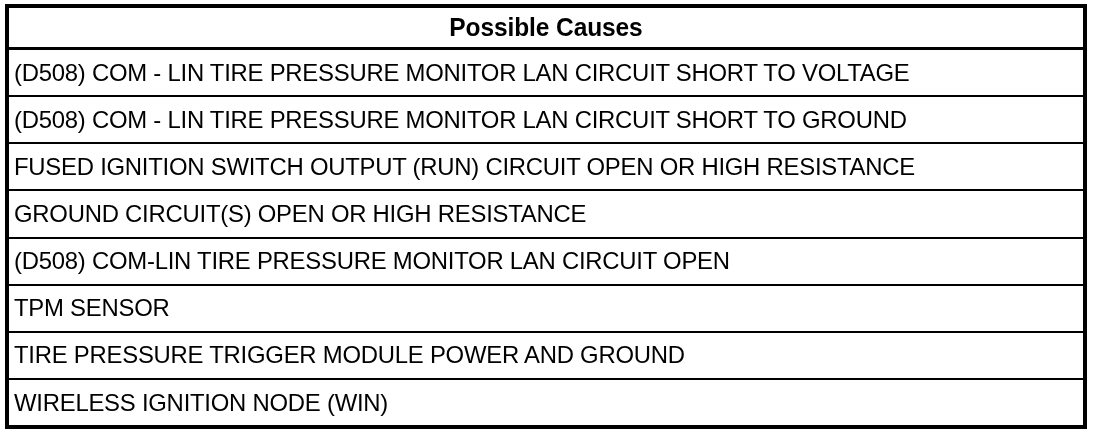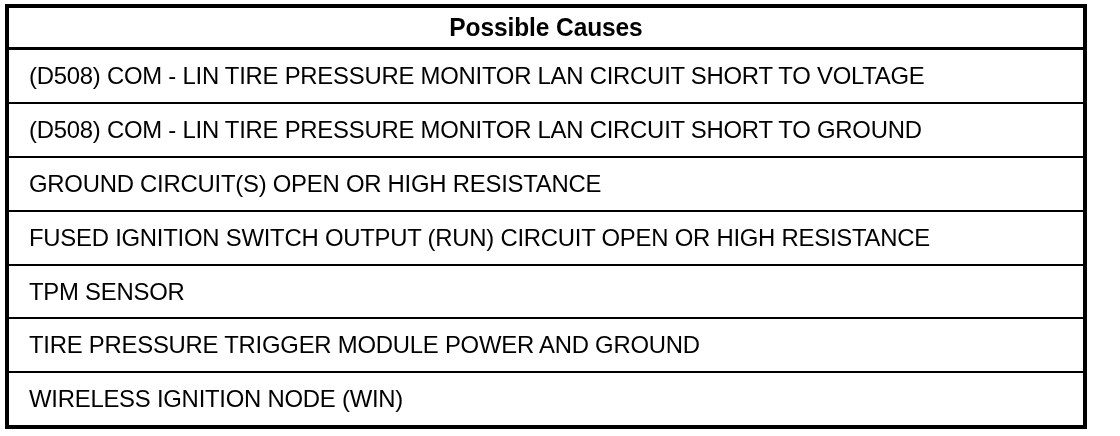--- a/index.html
+++ b/index.html
@@ -46,21 +46,21 @@
     font-weight: bold;
     color: #000000;
     letter-spacing: -0.1px;
     line-height: 1;
     transform: scaleX(0.98);
   }
 
   .causes-table tr.cause-row td {
     border-top: 2px solid #000000;
     height: 42.3px;
-    padding: 0 2px 0 20px;
+    padding: 0 2px 0 5px;
     text-align: left;
     vertical-align: middle;
     overflow: hidden;
     white-space: nowrap;
   }
 
   .causes-table tr.cause-row:first-of-type td {
     border-top: none;
   }
 
@@ -100,26 +100,31 @@
           <span class="cause-text">(D508) COM - LIN TIRE PRESSURE MONITOR LAN CIRCUIT SHORT TO VOLTAGE</span>
         </td>
       </tr>
       <tr class="cause-row">
         <td>
           <span class="cause-text">(D508) COM - LIN TIRE PRESSURE MONITOR LAN CIRCUIT SHORT TO GROUND</span>
         </td>
       </tr>
       <tr class="cause-row">
         <td>
+          <span class="cause-text">FUSED IGNITION SWITCH OUTPUT (RUN) CIRCUIT OPEN OR HIGH RESISTANCE</span>
+        </td>
+      </tr>
+      <tr class="cause-row">
+        <td>
           <span class="cause-text">GROUND CIRCUIT(S) OPEN OR HIGH RESISTANCE</span>
         </td>
       </tr>
       <tr class="cause-row">
         <td>
-          <span class="cause-text">FUSED IGNITION SWITCH OUTPUT (RUN) CIRCUIT OPEN OR HIGH RESISTANCE</span>
+          <span class="cause-text">(D508) COM-LIN TIRE PRESSURE MONITOR LAN CIRCUIT OPEN</span>
         </td>
       </tr>
       <tr class="cause-row">
         <td>
           <span class="cause-text">TPM SENSOR</span>
         </td>
       </tr>
       <tr class="cause-row">
         <td>
           <span class="cause-text">TIRE PRESSURE TRIGGER MODULE POWER AND GROUND</span>

